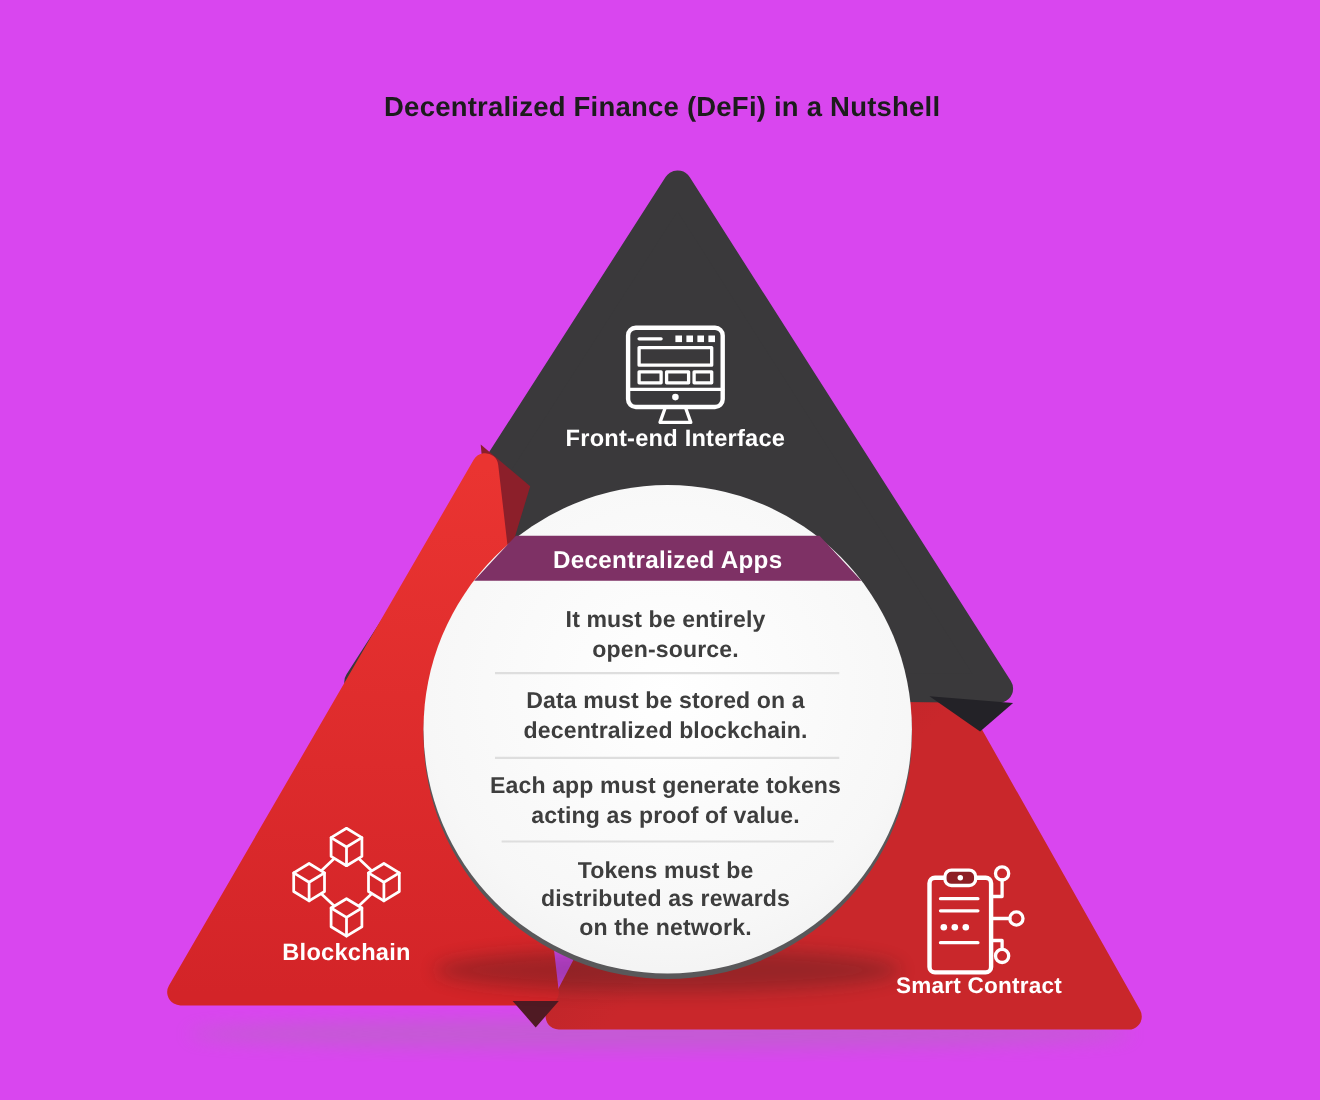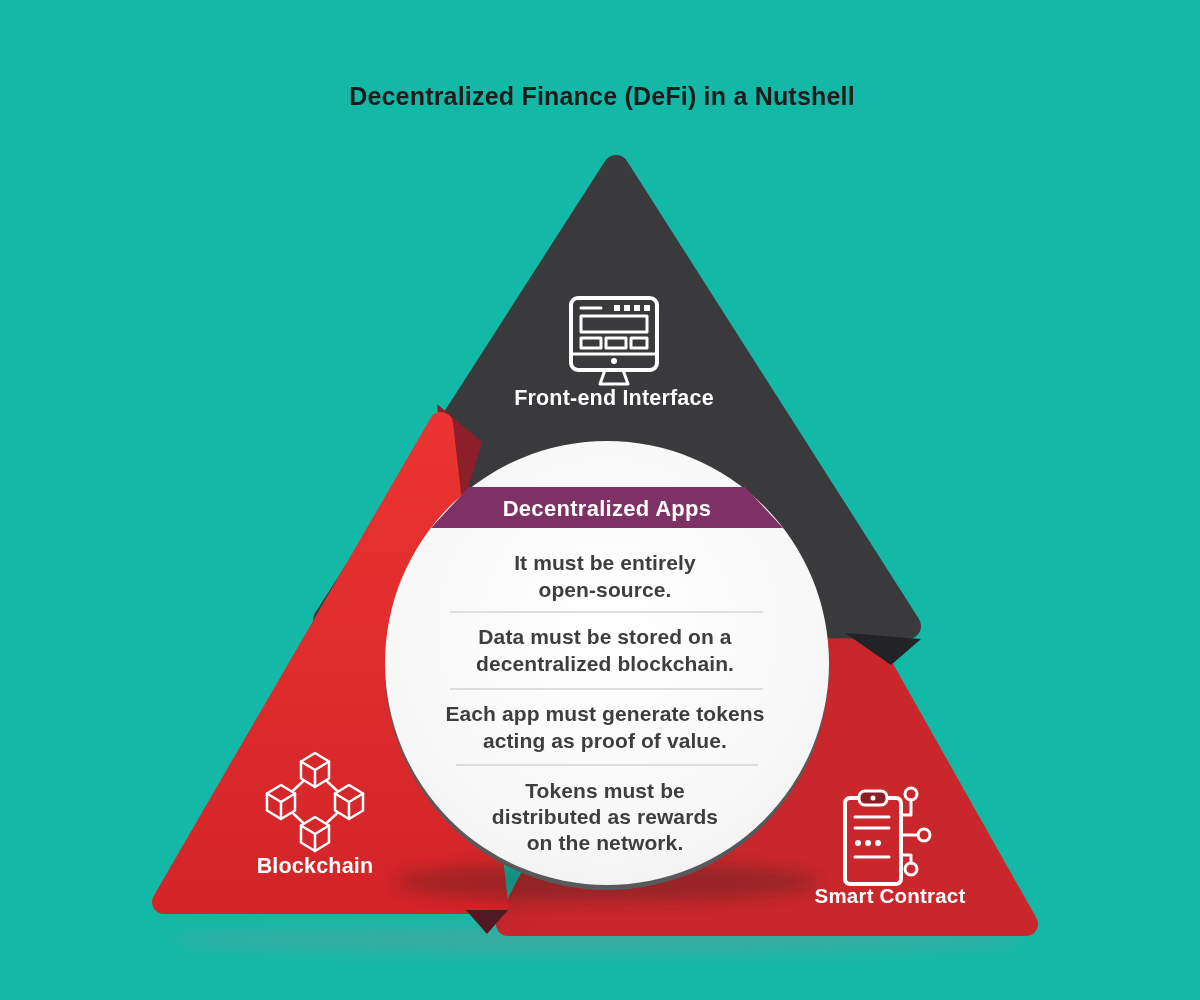--- a/index.html
+++ b/index.html
@@ -1,16 +1,16 @@
 <!DOCTYPE html>
 <html><head>
 <meta charset="utf-8">
 <style>
   html,body{margin:0;padding:0;background:#ffffff;}
-  .canvas{position:relative;width:1200px;height:1000px;background:#14b8a6;overflow:hidden;
+  .canvas{position:relative;width:1200px;height:1000px;background:#d946ef;overflow:hidden;
           font-family:"Liberation Sans",sans-serif;}
   svg{position:absolute;left:0;top:0;}
   text{font-family:"Liberation Sans","DejaVu Sans",sans-serif;}
   .title-t{font-size:25px;font-weight:bold;letter-spacing:.2px;}
   .lbl-white{fill:#ffffff;font-size:21.5px;font-weight:bold;letter-spacing:.2px;}
   .lbl-white-sm{fill:#ffffff;font-size:20.5px;font-weight:bold;letter-spacing:.2px;}
   .banner-t{fill:#ffffff;font-size:22px;font-weight:bold;letter-spacing:.3px;}
   .rule-t{font-size:21px;font-weight:bold;letter-spacing:.1px;}
   .icon{fill:none;stroke:#ffffff;stroke-width:3;stroke-linecap:round;stroke-linejoin:round;}
   .icon-thick{stroke-width:4;}

